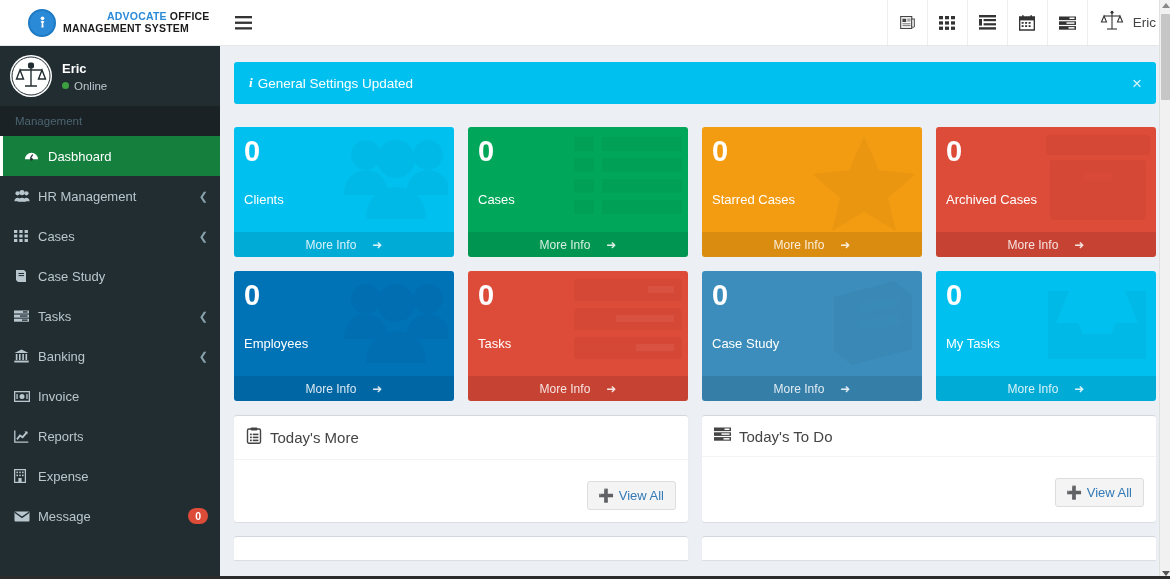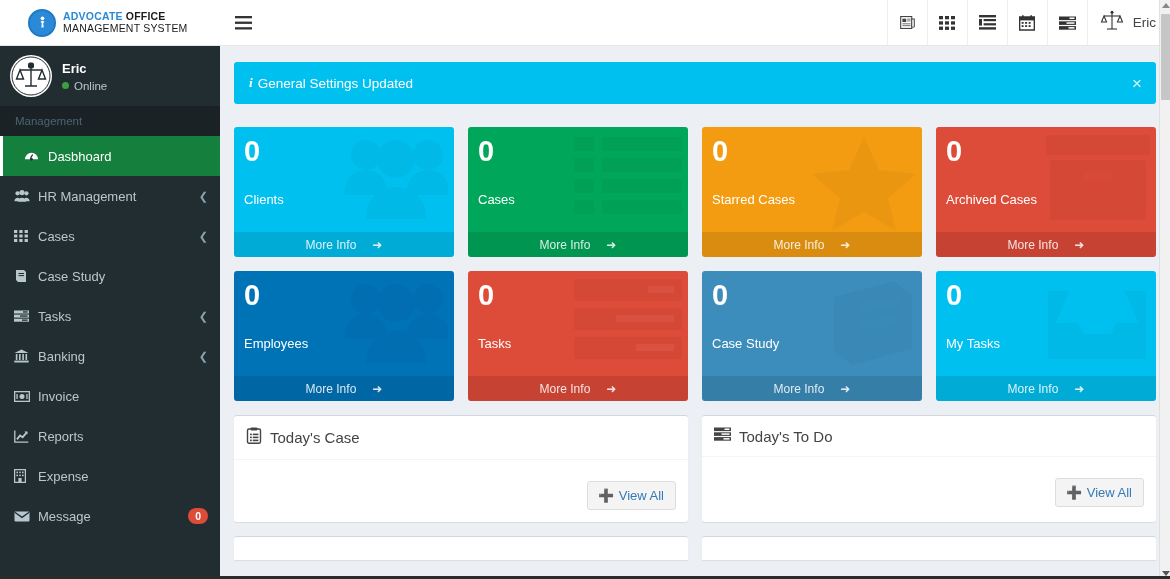--- a/index.html
+++ b/index.html
@@ -20,22 +20,22 @@
     border-bottom: 1px solid #e7e7e7;
   }
   .logo-badge {
     width: 28px; height: 28px; border-radius: 50%;
     background: #2b8ad8; flex-shrink: 0;
     display: flex; align-items: center; justify-content: center;
     border: 2px solid #1f7ac4;
   }
   .logo-text { margin-left: 7px; line-height: 1.12; }
   .logo-l1 { font-size: 10.5px; font-weight: bold; letter-spacing: .2px; }
-  .logo-l2 { font-size: 10.5px; font-weight: normal; color: #1a1a1a; letter-spacing: .2px; text-align: right; }
-  .logo-adv { color: #2b8ad8; }
+  .logo-l2 { font-size: 10.5px; font-weight: bold; color: #1a1a1a; letter-spacing: .2px; }
+  .logo-adv { color: #2b8ad8; margin-left: 44px; }
   .logo-off { color: #1a1a1a; }
 
   .navbar {
     flex: 1; height: 46px; background: #ffffff;
     border-bottom: 1px solid #e7e7e7;
     display: flex; align-items: stretch; justify-content: space-between;
   }
   .nav-toggle {
     width: 46px; display: flex; align-items: center; justify-content: center;
     cursor: pointer; color: #333;
@@ -647,21 +647,21 @@
                   <g fill="#444">
                     <rect x="4" y="6.6" width="1.8" height="1.6"></rect>
                       <rect x="6.8" y="6.6" width="5.6" height="1.6"></rect>
                     <rect x="4" y="9.6" width="1.8" height="1.6"></rect>
                       <rect x="6.8" y="9.6" width="5.6" height="1.6"></rect>
                     <rect x="4" y="12.6" width="1.8" height="1.6"></rect>
                       <rect x="6.8" y="12.6" width="5.6" height="1.6"></rect>
                   </g>
                 </svg>
               </span>
-              <span class="panel-title">Today's Case</span>
+              <span class="panel-title">Today's More</span>
             </div>
             <div class="panel-body">
               <button class="btn-view">
                 <span class="btn-plus">➕</span>
                 <span>View All</span>
               </button>
             </div>
           </div>
 
           <div class="panel">

